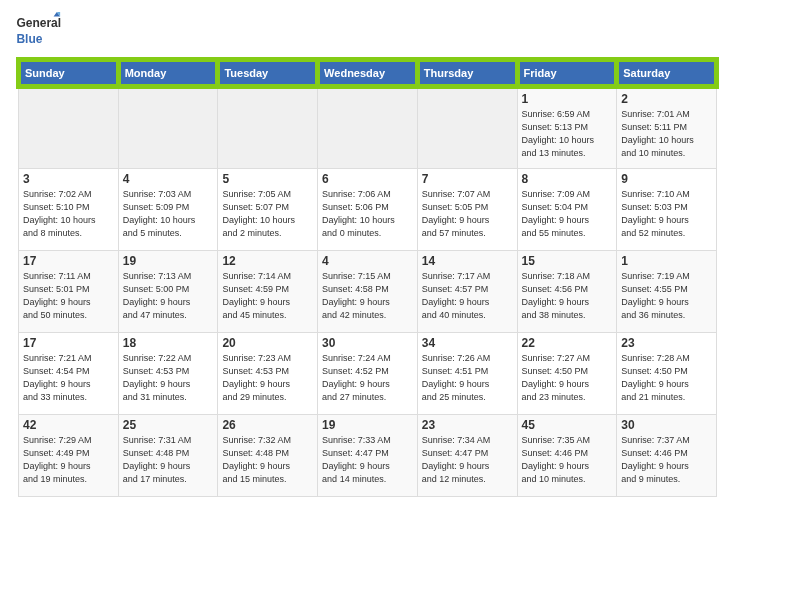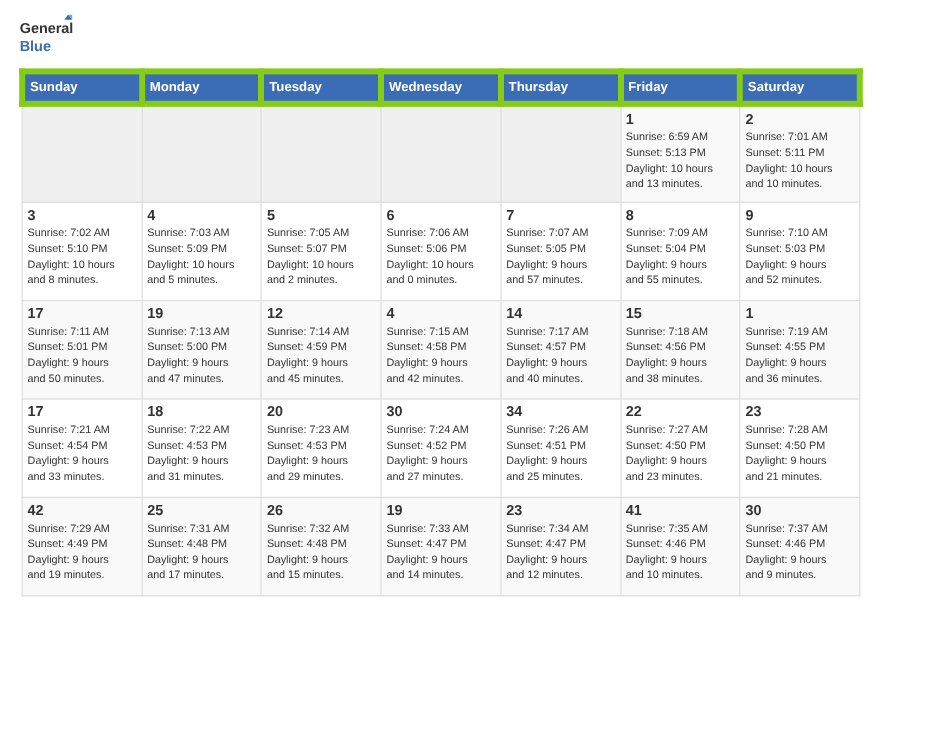--- a/index.html
+++ b/index.html
@@ -237,21 +237,21 @@
           </td>
           <td>
             <span class="day-num">19</span>
             <div class="day-info">Sunrise: 7:33 AM<br>Sunset: 4:47 PM<br>Daylight: 9 hours<br>and 14 minutes.</div>
           </td>
           <td>
             <span class="day-num">23</span>
             <div class="day-info">Sunrise: 7:34 AM<br>Sunset: 4:47 PM<br>Daylight: 9 hours<br>and 12 minutes.</div>
           </td>
           <td>
-            <span class="day-num">41</span>
+            <span class="day-num">45</span>
             <div class="day-info">Sunrise: 7:35 AM<br>Sunset: 4:46 PM<br>Daylight: 9 hours<br>and 10 minutes.</div>
           </td>
           <td>
             <span class="day-num">30</span>
             <div class="day-info">Sunrise: 7:37 AM<br>Sunset: 4:46 PM<br>Daylight: 9 hours<br>and 9 minutes.</div>
           </td>
         </tr>
       </tbody>
   </table>
 </div>

